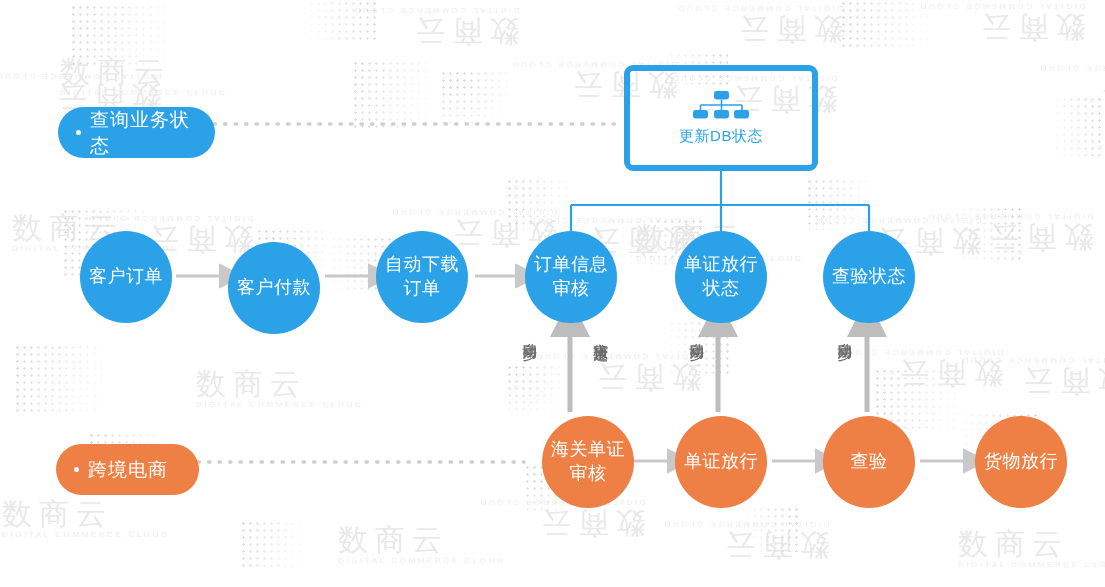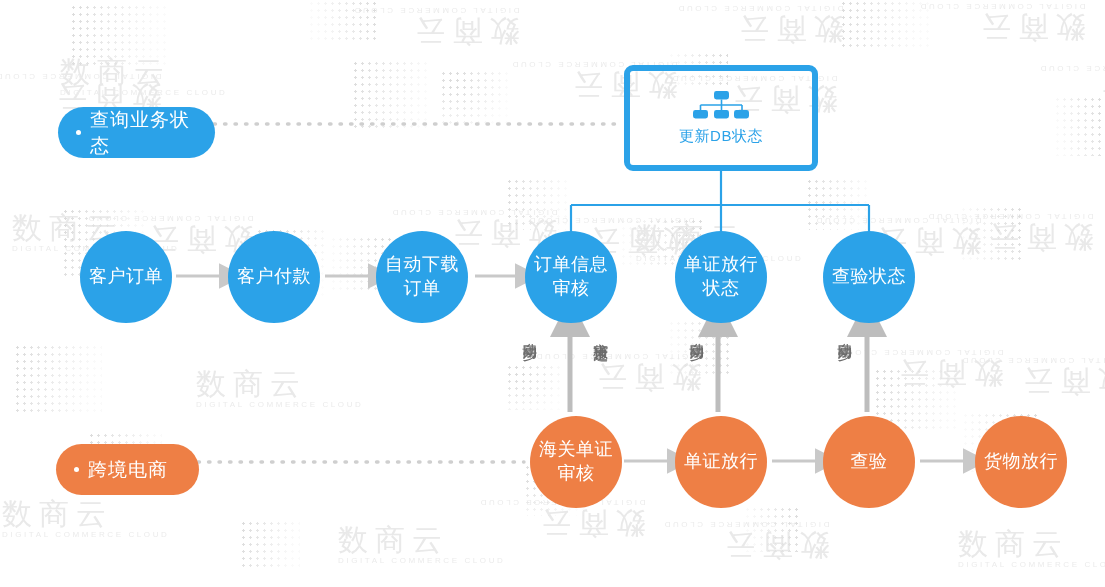--- a/index.html
+++ b/index.html
@@ -271,21 +271,21 @@
         <rect x="41" y="19" width="15" height="8.5" rx="2.4" fill="#2ba2e8"></rect>
       </svg>
     </span>
     <span class="cap">更新DB状态</span>
   </div>
 
   <div class="circle blue" style="left:80px;top:231px;width:92px;height:92px;">
     <span>客户订单</span>
   </div>
 
-  <div class="circle blue" style="left:228px;top:231px;width:92px;height:92px;font-family:Liberation Serif, serif;">
+  <div class="circle blue" style="left:228px;top:242px;width:92px;height:92px;font-family:Liberation Serif, serif;">
     <span>客户付款</span>
   </div>
 
   <div class="circle blue" style="left:376px;top:231px;width:92px;height:92px;">
     <span>
       <span>自动下载</span><br>
       <span>订单</span>
     </span>
   </div>
 
@@ -300,21 +300,21 @@
     <span>
       <span>单证放行</span><br>
       <span>状态</span>
     </span>
   </div>
 
   <div class="circle blue" style="left:823px;top:231px;width:92px;height:92px;">
     <span>查验状态</span>
   </div>
 
-  <div class="circle orange" style="left:530px;top:416px;width:92px;height:92px;align-items:center;">
+  <div class="circle orange" style="left:542px;top:416px;width:92px;height:92px;align-items:center;">
     <span>
       <span>海关单证</span><br>
       <span>审核</span>
     </span>
   </div>
 
   <div class="circle orange" style="left:675px;top:416px;width:92px;height:92px;">
     <span>单证放行</span>
   </div>
 

